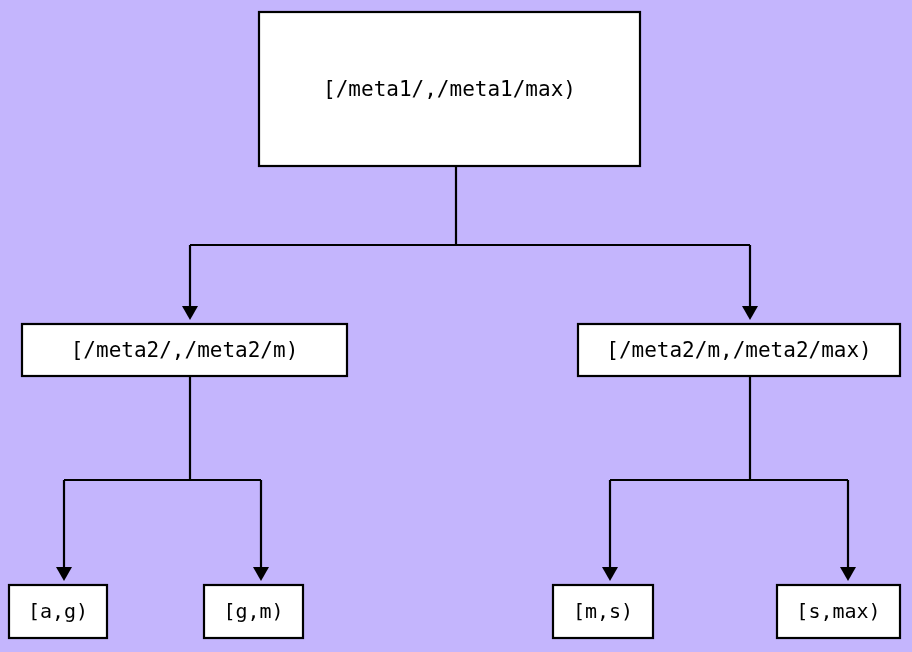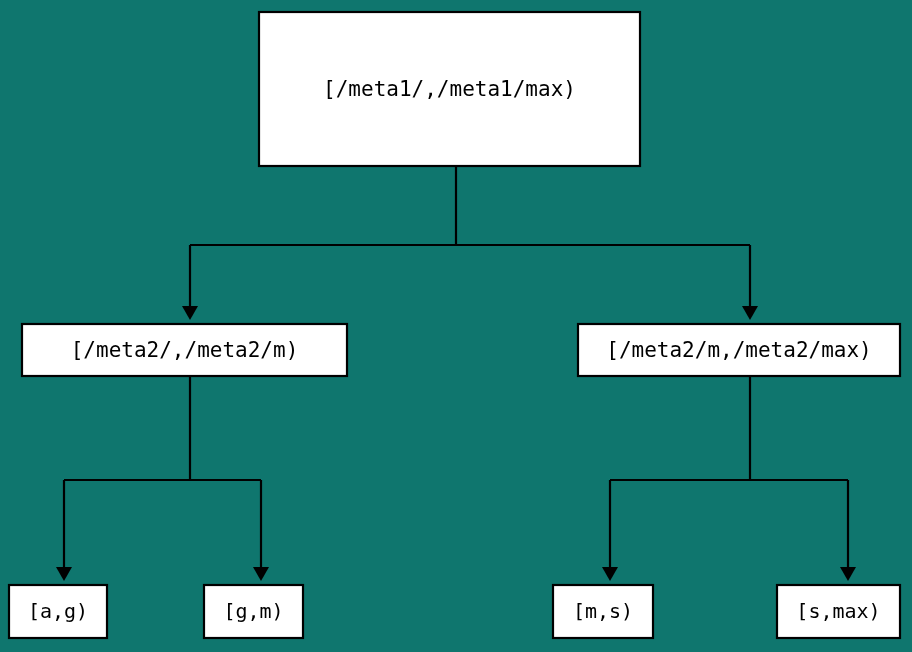--- a/index.html
+++ b/index.html
@@ -10,21 +10,21 @@
   body {
     width: 912px;
     height: 652px;
     font-family: "DejaVu Sans Mono", "Liberation Mono", monospace;
     overflow: hidden;
   }
   #diagram-root {
     position: relative;
     width: 912px;
     height: 652px;
-    background: #0f766e;
+    background: #c4b5fd;
   }
   svg.tree-canvas {
     display: block;
     width: 912px;
     height: 652px;
   }
   .node-box {
     fill: #ffffff;
     stroke: #000000;
     stroke-width: 2.2;

